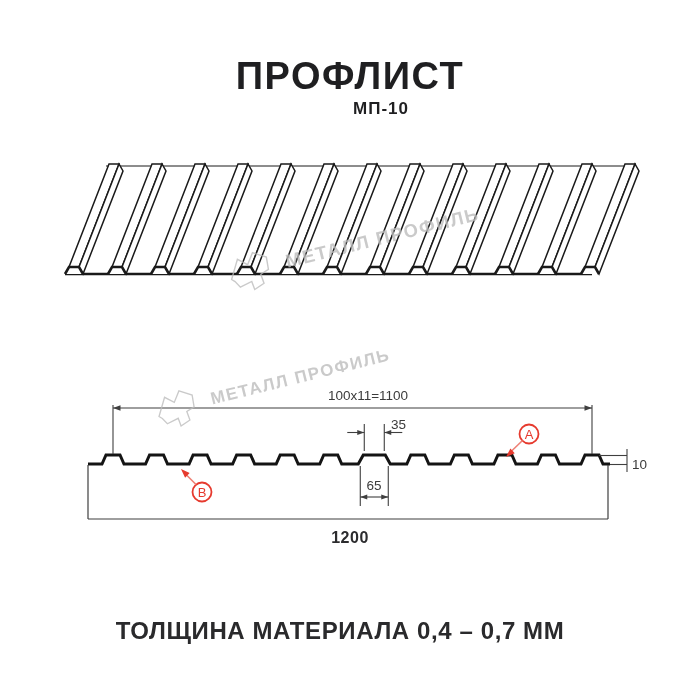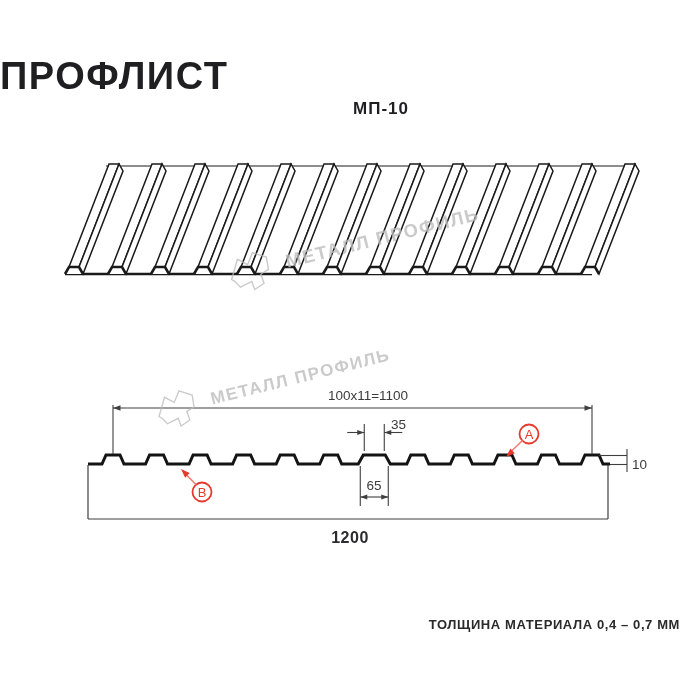--- a/index.html
+++ b/index.html
@@ -1,30 +1,30 @@
 <!DOCTYPE html>
 <html><head>
 <meta charset="utf-8">
 <style>
   html,body{margin:0;padding:0;}
   body{
     width:700px;height:700px;position:relative;background:#ffffff;overflow:hidden;
     font-family:"Liberation Sans", sans-serif;
   }
   .page-title{
-    position:absolute;left:0;top:55px;width:700px;text-align:left;
+    position:absolute;left:0;top:55px;width:700px;text-align:center;
     font-size:38px;font-weight:700;letter-spacing:1.5px;color:#1f1f21;
   }
   .page-subtitle{
     position:absolute;left:0;top:99px;width:700px;text-align:center;
     font-size:17px;font-weight:700;letter-spacing:1px;color:#1f1f21;padding-left:31px;
   }
   .page-footer{
-    position:absolute;left:0;top:617px;width:680px;text-align:right;
-    font-size:13px;font-weight:700;letter-spacing:.6px;color:#2a2a2c;
+    position:absolute;left:0;top:617px;width:680px;text-align:center;
+    font-size:24px;font-weight:700;letter-spacing:.6px;color:#2a2a2c;
   }
   #drawing-svg{position:absolute;left:0;top:0;}
   #drawing-svg text{
     font-family:"Liberation Sans", sans-serif;font-size:13.5px;fill:#3b3b3b;
   }
   #drawing-svg text.big{font-size:16px;font-weight:700;fill:#2c2c2e;letter-spacing:.5px;}
   #drawing-svg text.marker{font-size:13px;fill:#e63a2e;}
   .wm{
     position:absolute;display:flex;align-items:center;gap:8px;opacity:.78;
     transform-origin:left center;pointer-events:none;

